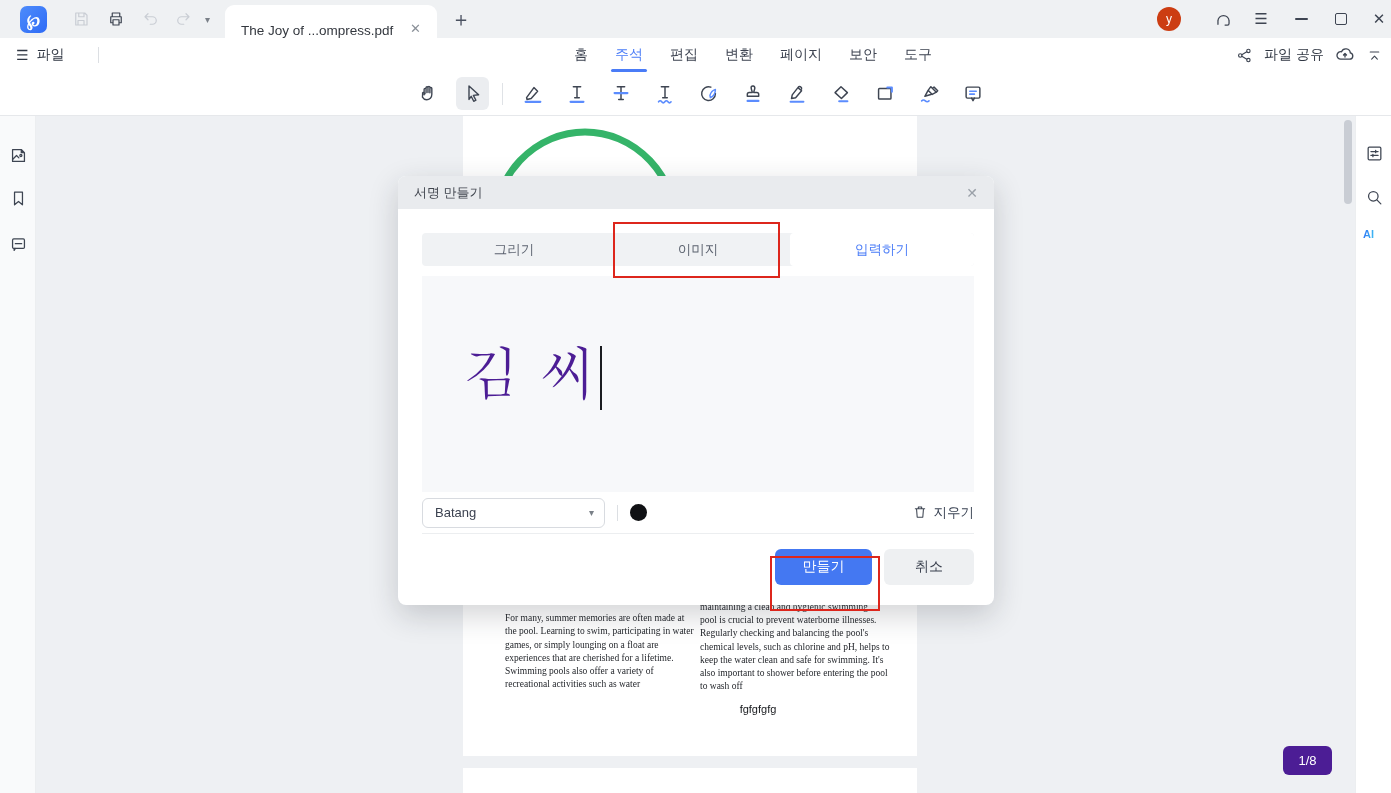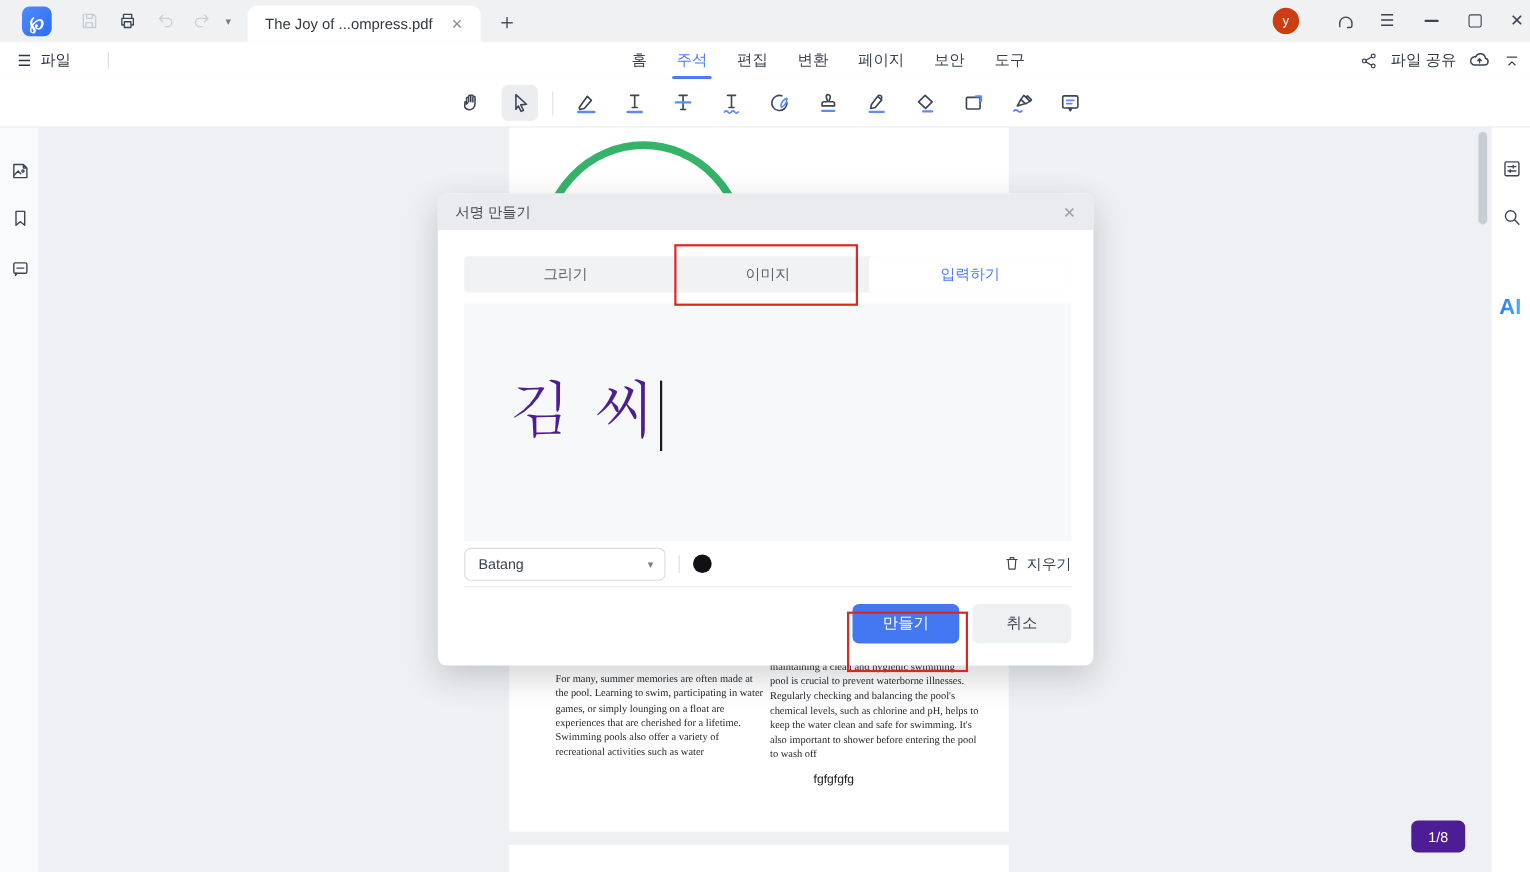--- a/index.html
+++ b/index.html
@@ -11,21 +11,21 @@
   .ic-dis { stroke:#c9cdd4; }
   .blue { stroke:#5b8cfe; }
 
   
   .titlebar { left:0; top:0; width:1391px; height:38px; background:#eff1f3; }
   .applogo { left:20px; top:6px; width:27px; height:27px; border-radius:7px;
              background:linear-gradient(135deg,#4e8cfb,#2e6bf6); color:#fff;
              display:flex; align-items:center; justify-content:center; font-size:16px; font-weight:bold; }
   .tbbtn { width:22px; height:22px; display:flex; align-items:center; justify-content:center; }
   .doctab { left:225px; top:5px; width:212px; height:33px; background:#fff; border-radius:9px 9px 0 0;
-            display:flex; align-items:center; padding:0 12px 0 16px; }
+            display:flex; align-items:flex-end; padding:0 12px 0 16px; }
   .doctab .t { flex:1; font-size:13.5px; color:#33373e; white-space:nowrap; overflow:hidden; }
   .doctab .x { color:#8a9098; font-size:13px; padding:2px 4px; }
   .newtab { left:448px; top:6px; font-size:20px; color:#4a5160; width:26px; height:26px;
             display:flex; align-items:center; justify-content:center; }
   .avatar { left:1157px; top:7px; width:24px; height:24px; border-radius:50%; background:#cc3d12;
             color:#fff; font-size:12px; display:flex; align-items:center; justify-content:center; }
   .winglyph { font-size:15px; color:#3e4552; }
   .minbar { width:13px; height:2px; background:#3e4552; border-radius:1px; }
   .maxbox { width:12px; height:12px; border:1.6px solid #3e4552; border-radius:2px; }
 
@@ -49,22 +49,22 @@
   .toolbar { left:0; top:72px; width:1391px; height:44px; background:#fff; border-bottom:1px solid #e6e8eb; }
   .tools { left:412px; top:0; height:43px; display:flex; align-items:center; gap:11px; }
   .tool { width:33px; height:33px; border-radius:6px; display:flex; align-items:center; justify-content:center; }
   .tool.selected { background:#ebedf0; }
   .tdiv { width:1px; height:22px; background:#dfe2e6; margin:0 2px; }
 
   
   .leftrail { left:0; top:116px; width:36px; bottom:0; background:#f9fafb; border-right:1px solid #eceef0; }
   .railic { left:9px; }
   .rightrail { right:0; top:116px; width:36px; bottom:0; background:#fff; border-left:1px solid #eceef0; }
-  .ai { font-size:20px; font-weight:bold; background:linear-gradient(100deg,#2e6ef5,#3fc1f3);
-        -webkit-background-clip:text; background-clip:text; color:transparent;margin-top:40px; }
+  .ai { font-size:11px; font-weight:bold; background:linear-gradient(100deg,#2e6ef5,#3fc1f3);
+        -webkit-background-clip:text; background-clip:text; color:transparent; }
   .scrollthumb { left:1344px; top:120px; width:8px; height:84px; background:#c9cdd4; border-radius:4px; }
 
   .page1 { left:463px; top:116px; width:454px; height:640px; background:#fff; z-index:1; }
   .page2 { left:463px; top:768px; width:454px; height:25px; background:#fff; z-index:1; }
   .doccol { font-family:"Liberation Serif", serif; font-size:9.5px; line-height:1.4; color:#24272c; text-align:left; }
   .caption { font-size:11px; color:#16181c; text-align:center; }
 
   
   .dialog { left:398px; top:176px; width:596px; height:429px; background:#fff; border-radius:8px;
             box-shadow:0 10px 30px rgba(30,35,45,.20); z-index:10; }

